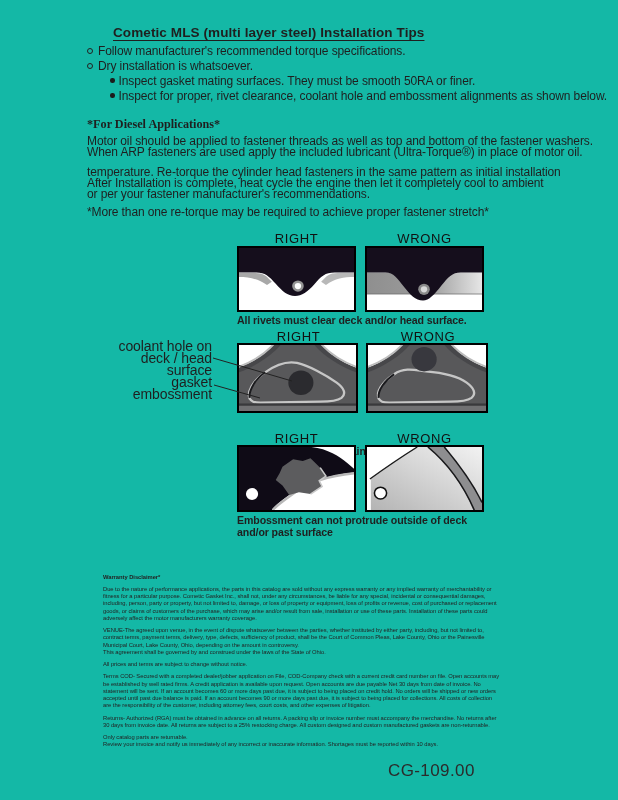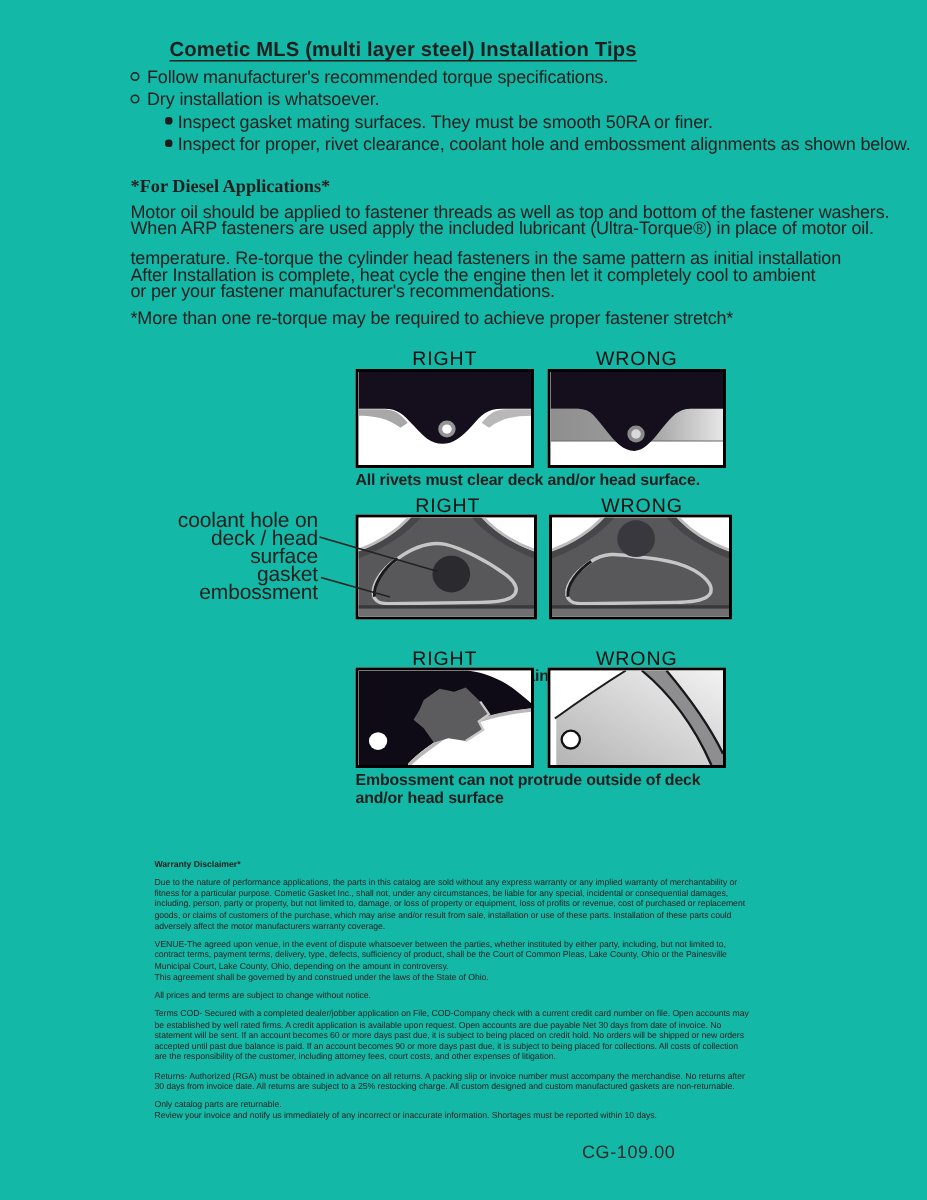--- a/index.html
+++ b/index.html
@@ -25,21 +25,21 @@
   .p3{left:87px;top:207px;}
   .dlabel{font-size:13px;letter-spacing:.6px;color:#111;text-align:center;width:119px;}
   .dbox{box-sizing:border-box;border:2px solid #000;background:#fff;}
   .dbox svg{display:block;width:100%;height:100%;}
   .caption{font-size:10.6px;font-weight:bold;letter-spacing:-.1px;line-height:12px;white-space:nowrap;}
   .ann{font-size:14px;line-height:11.8px;text-align:right;width:120px;letter-spacing:-.1px;}
   .legal{left:103px;top:574px;width:432px;font-size:5.8px;line-height:7.25px;letter-spacing:-.04px;color:#232323;}
   .legal .lh{font-weight:bold;margin-bottom:4.5px;}
   .lp{margin-bottom:5px;}
   .lp div{white-space:nowrap;}
-  .footer-code{left:388px;top:761px;font-size:12px;letter-spacing:.4px;color:#2b2b2b;}
+  .footer-code{left:388px;top:761px;font-size:17px;letter-spacing:.4px;color:#2b2b2b;}
   .overlay{z-index:6;}
 </style>
 </head>
 <body>
 
 <div class="page">
 
   <h1 class="abs title">Cometic MLS (multi layer steel) Installation Tips</h1>
 
   <div class="abs bullets">
@@ -189,21 +189,21 @@
       <path d="M3,34 C22,20 38,9 52,0" stroke="#1c1c1c" stroke-width="1.4" fill="none"></path>
       <path d="M63,0 L80,0 C98,22 112,44 119,59 L119,67 L110,67 C98,38 82,16 63,0 Z" fill="#8e8e90"></path>
       <path d="M63,0 C83,17 99,39 111,67" stroke="#18181a" stroke-width="1.6" fill="none"></path>
       <path d="M80,0 C98,22 112,44 119,59" stroke="#18181a" stroke-width="1.6" fill="none"></path>
       <circle cx="14" cy="49" r="6.3" fill="#ffffff" stroke="#111" stroke-width="1.6"></circle>
     </svg>
   </div>
 
   <div class="abs caption" style="left:237px;top:514px;">
     <div>Embossment can not protrude outside of deck</div>
-    <div>and/or head surface</div>
+    <div>and/or past surface</div>
   </div>
 
   <div class="abs legal">
     <div class="lh">Warranty Disclaimer*</div>
     <div class="lp">
       <div>Due to the nature of performance applications, the parts in this catalog are sold without any express warranty or any implied warranty of merchantability or</div>
       <div>fitness for a particular purpose.  Cometic Gasket Inc., shall not, under any circumstances, be liable for any special, incidental or consequential damages,</div>
       <div>including, person, party or property, but not limited to, damage, or loss of property or equipment, loss of profits or revenue, cost of purchased or replacement</div>
       <div>goods, or claims of customers of the purchase, which may arise and/or result from sale, installation or use of these parts.  Installation of these parts could</div>
       <div>adversely affect the motor manufacturers warranty coverage.</div>

